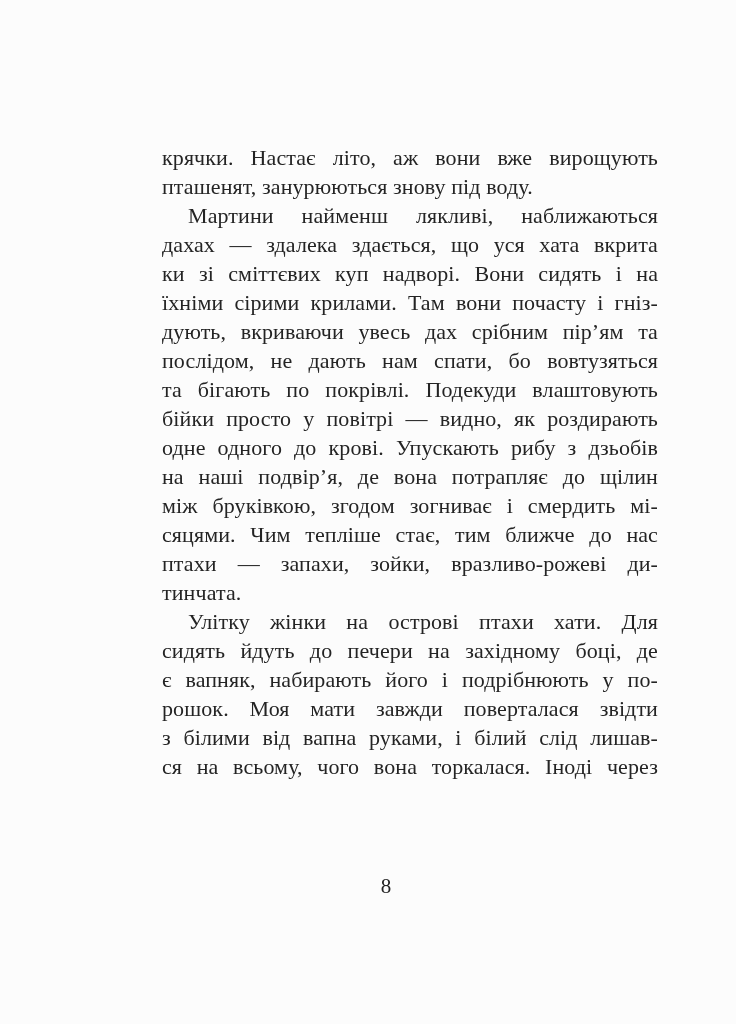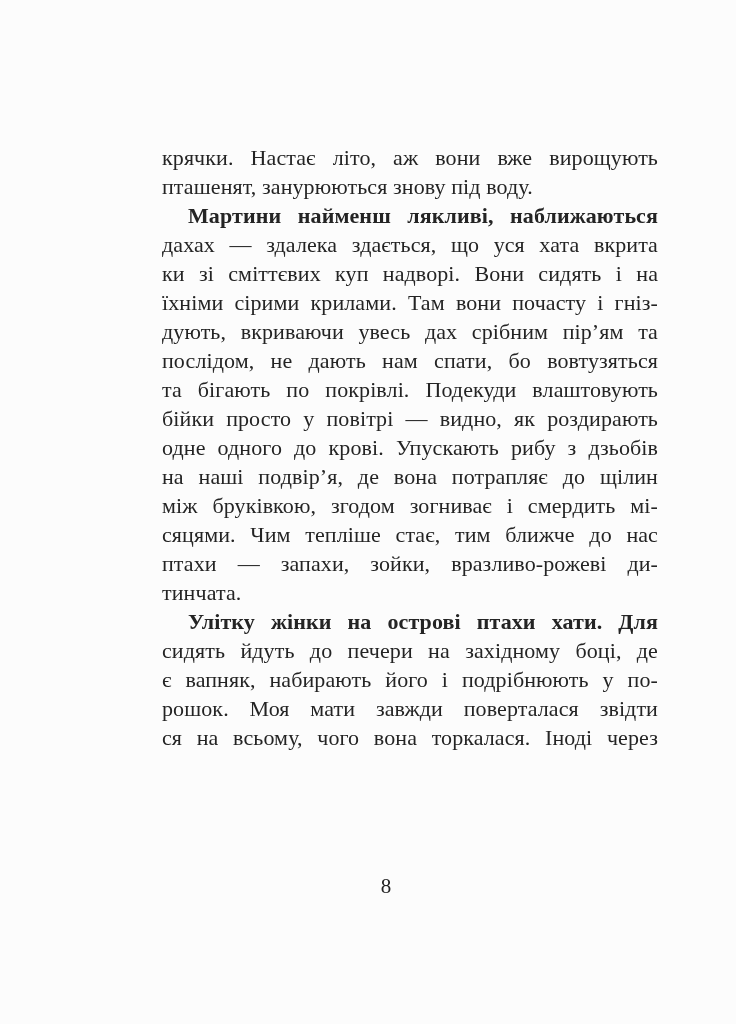--- a/index.html
+++ b/index.html
@@ -27,21 +27,20 @@
   .line {
     text-align: justify;
     text-align-last: justify;
     white-space: normal;
   }
   .line.para-end {
     text-align-last: left;
   }
   .line.indent {
     text-indent: 26px;
-    font-weight: bold;
   }
   .page-number {
     position: absolute;
     left: 138px;
     top: 872px;
     width: 496px;
     text-align: center;
     font-size: 21px;
     line-height: 29px;
   }
@@ -64,16 +63,17 @@
       <div class="line">одне одного до крові. Упускають рибу з дзьобів</div>
       <div class="line">на наші подвір’я, де вона потрапляє до щілин</div>
       <div class="line">між бруківкою, згодом зогниває і смердить мі-</div>
       <div class="line">сяцями. Чим тепліше стає, тим ближче до нас</div>
       <div class="line">птахи — запахи, зойки, вразливо-рожеві ди-</div>
       <div class="line para-end">тинчата.</div>
       <div class="line indent">Улітку жінки на острові птахи хати. Для</div>
       <div class="line">сидять йдуть до печери на західному боці, де</div>
       <div class="line">є вапняк, набирають його і подрібнюють у по-</div>
       <div class="line">рошок. Моя мати завжди поверталася звідти</div>
+      <div class="line">з білими від вапна руками, і білий слід лишав-</div>
       <div class="line">ся на всьому, чого вона торкалася. Іноді через</div>
     </div>
   <div class="page-number">8</div>
 </div>
 
 </body></html>

